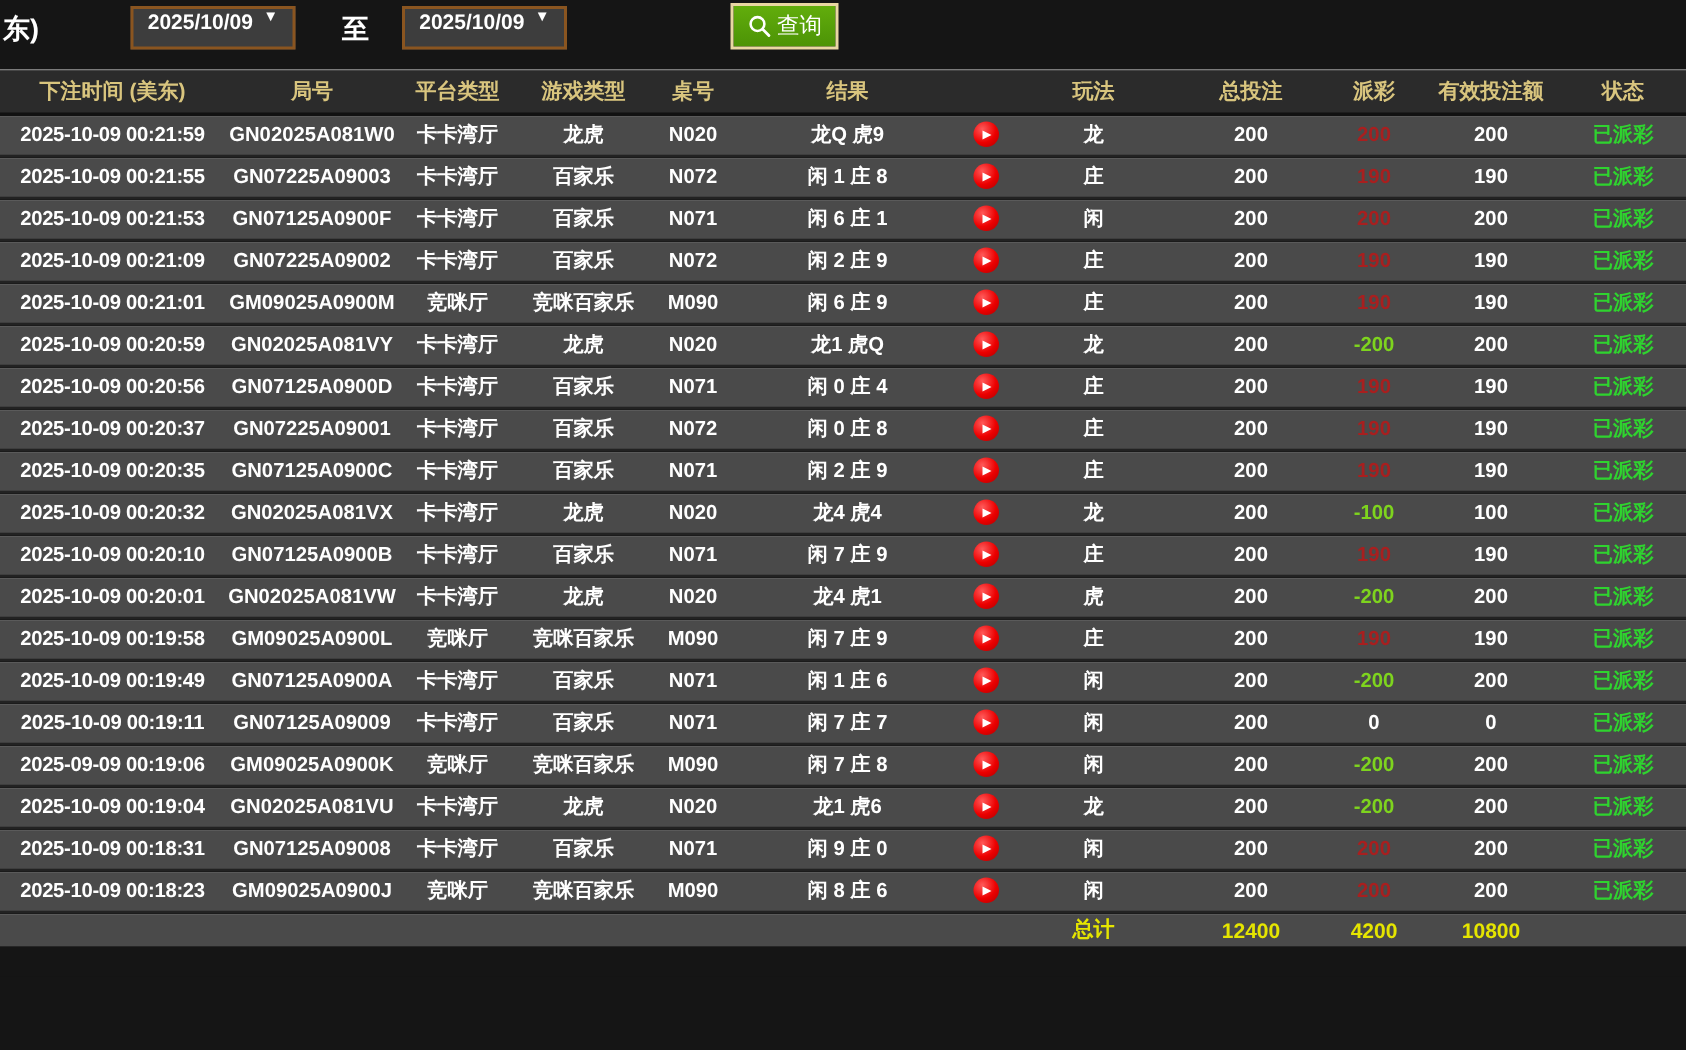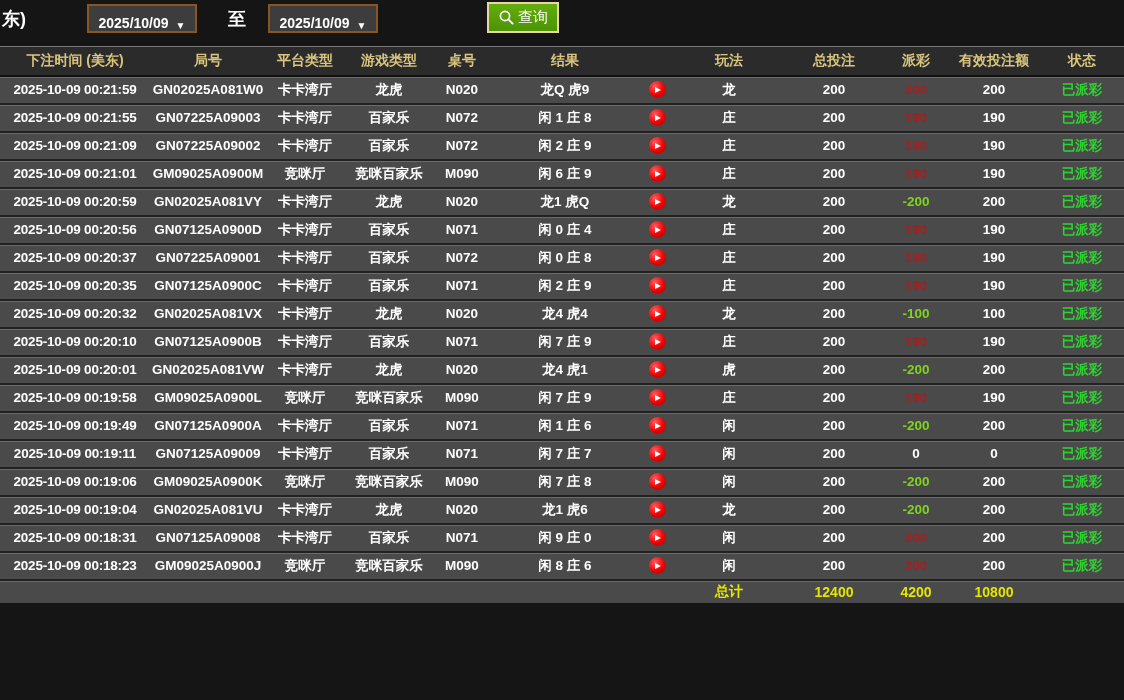--- a/index.html
+++ b/index.html
@@ -13,21 +13,21 @@
 
   
   .topbar { position:relative; height:46px; background:#151515; }
   .partial-label {
     position:absolute; left:2px; top:7px;
     font-size:18px; font-weight:bold; color:#fff;
   }
   .date-picker {
     position:absolute; top:4px; width:110px; height:29px;
     background:#3d3d3d; border:2px solid #8a5520;
-    display:flex; align-items:flex-end; justify-content:center; gap:7px;
+    display:flex; align-items:flex-start; justify-content:center; gap:7px;
     color:#fff; font-weight:bold; font-size:14px; cursor:pointer;
   }
   .date-picker .caret { font-size:10px; color:#fff; }
   .dp1 { left:87px; }
   .to-label {
     position:absolute; left:228px; top:7px;
     font-size:18px; font-weight:bold; color:#fff;
   }
   .dp2 { left:268px; }
   .query-btn {
@@ -171,20 +171,38 @@
               <span class="play-icon"></span>
             </span>
     </td>
     <td>庄</td>
     <td>200</td>
     <td class="pos">190</td>
     <td>190</td>
     <td class="status">已派彩</td>
   </tr>
         <tr>
+    <td class="time">2025-10-09 00:21:53</td>
+    <td>GN07125A0900F</td>
+    <td>卡卡湾厅</td>
+    <td>百家乐</td>
+    <td>N071</td>
+    <td>闲 6 庄 1</td>
+    <td>
+      <span class="play-wrap">
+              <span class="play-icon"></span>
+            </span>
+    </td>
+    <td>闲</td>
+    <td>200</td>
+    <td class="pos">200</td>
+    <td>200</td>
+    <td class="status">已派彩</td>
+  </tr>
+        <tr>
     <td class="time">2025-10-09 00:21:09</td>
     <td>GN07225A09002</td>
     <td>卡卡湾厅</td>
     <td>百家乐</td>
     <td>N072</td>
     <td>闲 2 庄 9</td>
     <td>
       <span class="play-wrap">
               <span class="play-icon"></span>
             </span>
@@ -387,21 +405,21 @@
               <span class="play-icon"></span>
             </span>
     </td>
     <td>闲</td>
     <td>200</td>
     <td class="zero">0</td>
     <td>0</td>
     <td class="status">已派彩</td>
   </tr>
         <tr>
-    <td class="time">2025-10-09 00:19:06</td>
+    <td class="time">2025-09-09 00:19:06</td>
     <td>GM09025A0900K</td>
     <td>竞咪厅</td>
     <td>竞咪百家乐</td>
     <td>M090</td>
     <td>闲 7 庄 8</td>
     <td>
       <span class="play-wrap">
               <span class="play-icon"></span>
             </span>
     </td>

